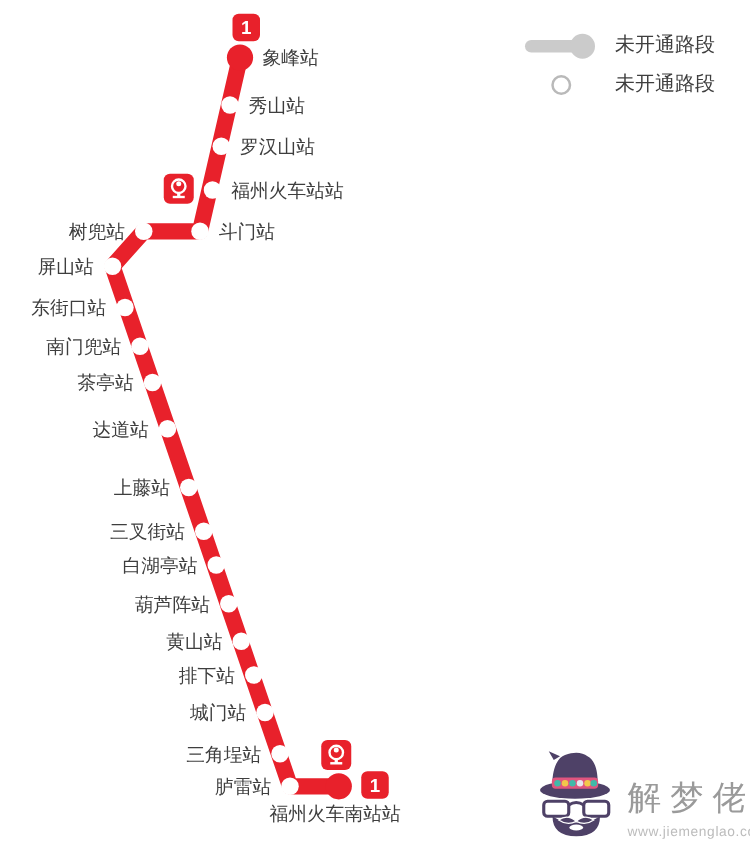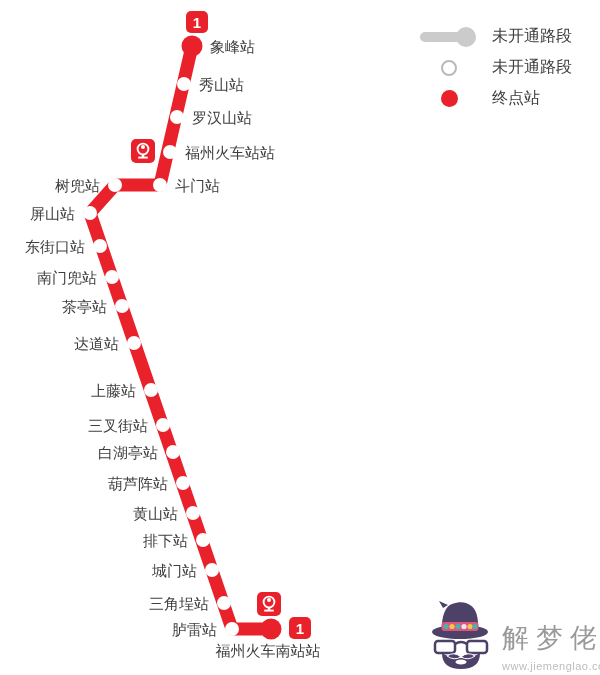--- a/index.html
+++ b/index.html
@@ -111,26 +111,20 @@
           <div class="pill pill-gray"></div>
         </div>
       <span class="legend-label">未开通路段</span>
     </div>
     <div class="legend-row">
       <div class="legend-icon-box">
           <div class="dot-regular"></div>
         </div>
       <span class="legend-label">未开通路段</span>
     </div>
-    <div class="legend-row">
-      <div class="legend-icon-box">
-          <div class="dot-terminal"></div>
-        </div>
-      <span class="legend-label">终点站</span>
-    </div>
   </div>
 
   <div class="watermark">
     <svg width="64" height="74" viewBox="0 0 64 74">
       <path d="M14 11 L10 4 L19 8 Z" fill="#4e4167"></path>
       <ellipse cx="31" cy="35" rx="28" ry="7" fill="#4e4167"></ellipse>
       <path d="M13 35 C 12 18, 17 9, 23 7 C 31 4, 37 5, 41 8 C 47 11, 50 20, 49 35 Z" fill="#4e4167"></path>
       <rect x="12.5" y="25" width="37" height="9" rx="3" fill="#e0557f"></rect>
       <circle cx="17" cy="29.5" r="2.6" fill="#41b9a9"></circle>
       <circle cx="23" cy="29.5" r="2.6" fill="#f2c84b"></circle>

